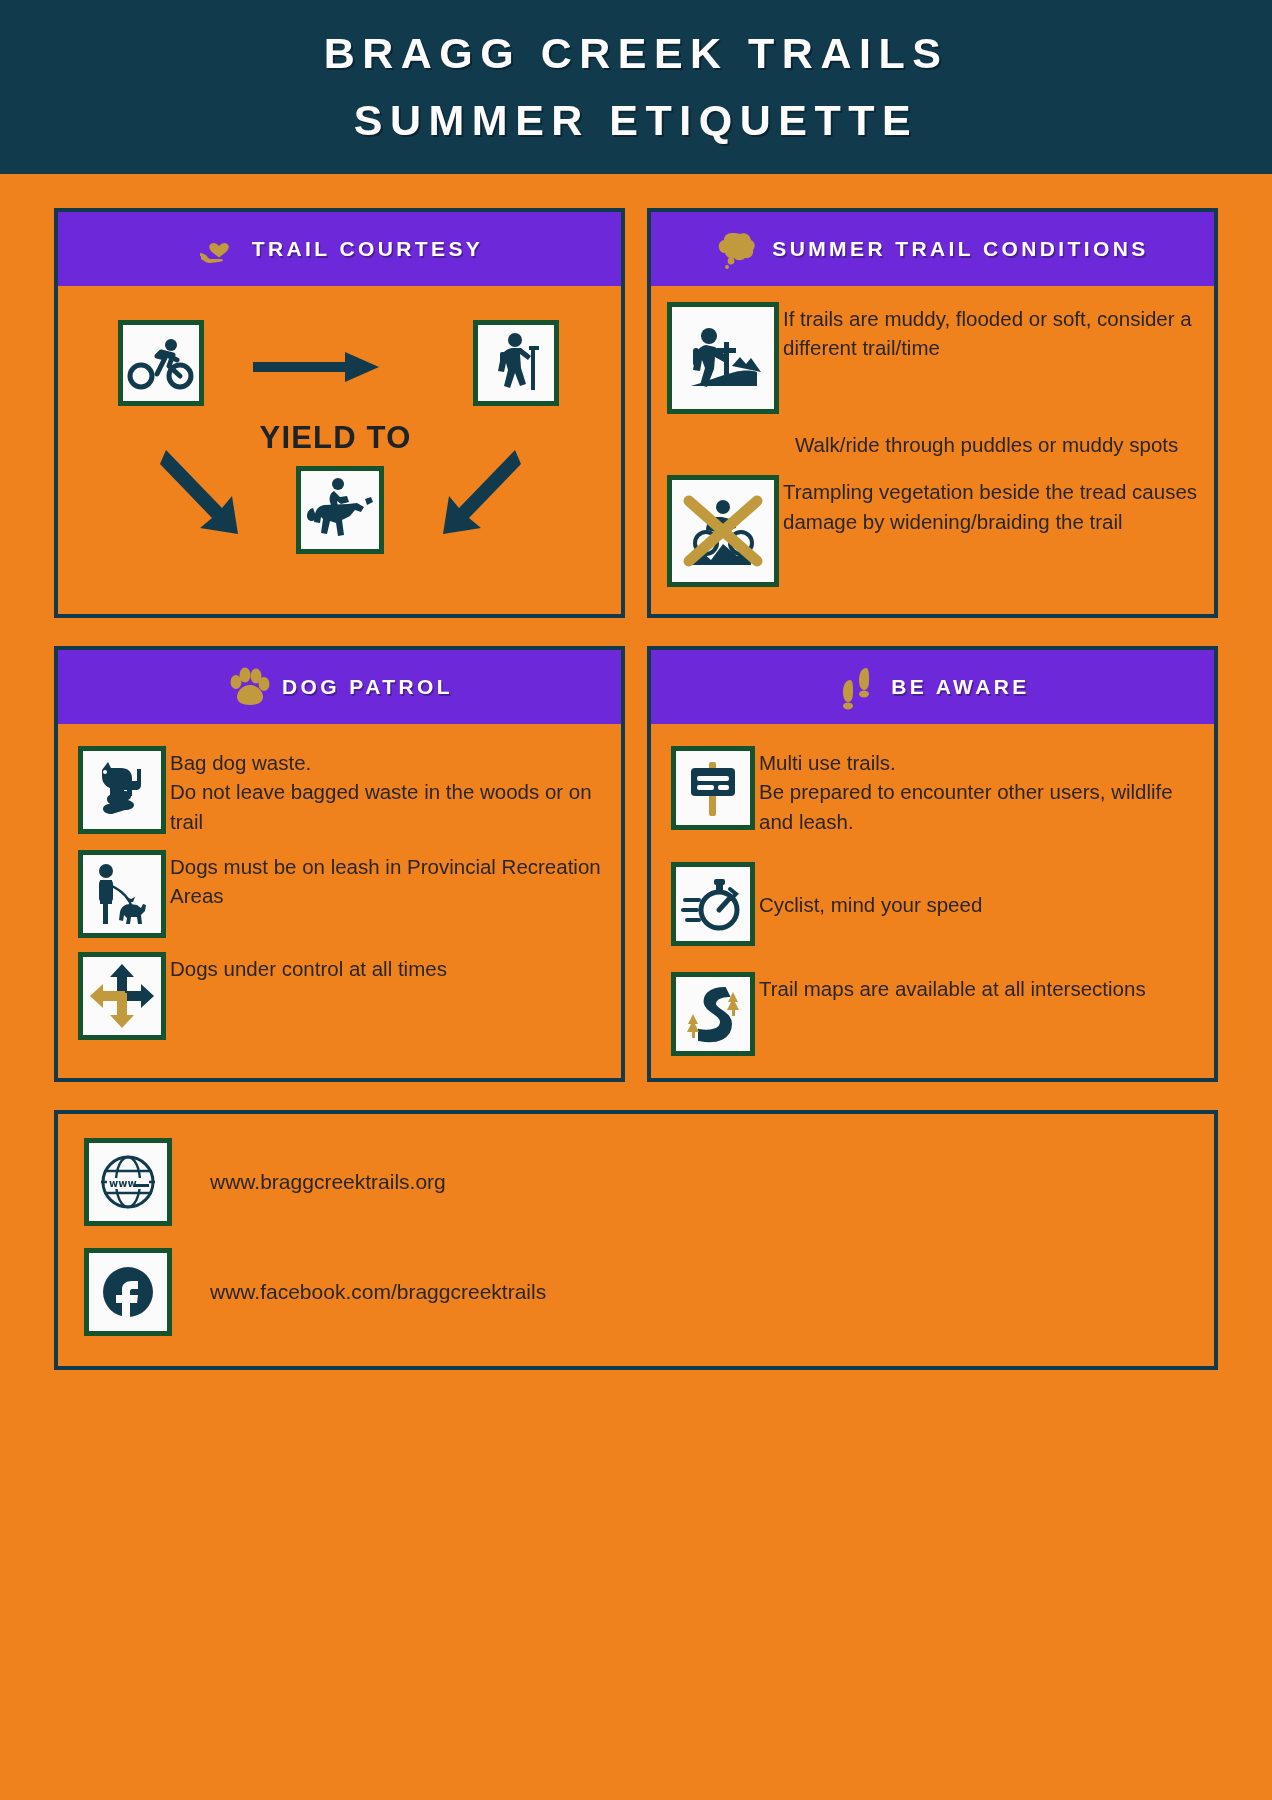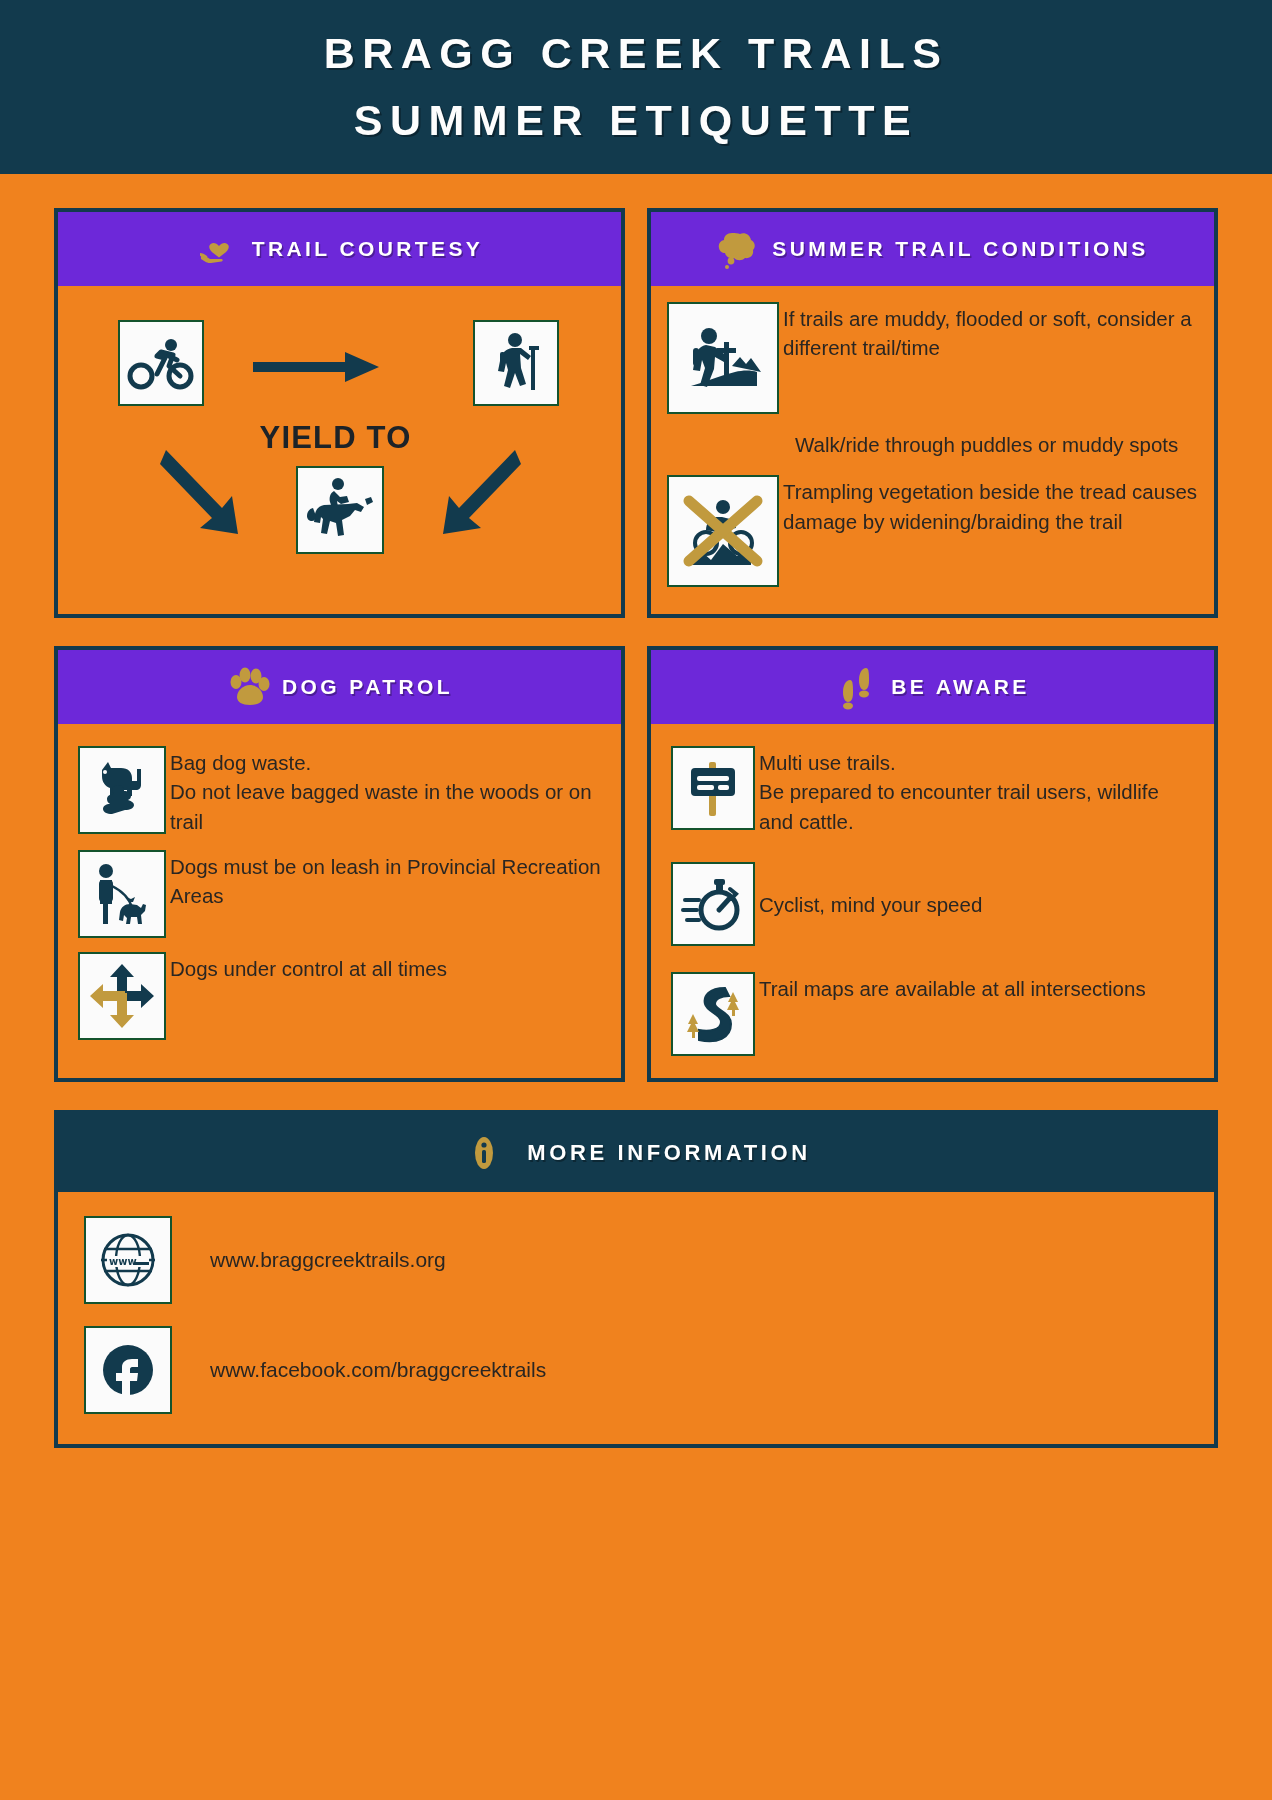--- a/index.html
+++ b/index.html
@@ -65,21 +65,21 @@
     font-weight: 700;
     letter-spacing: 3.4px;
     text-shadow: 1.5px 1.5px 0 rgba(0,0,0,0.3);
   }
   .head-icon { display: flex; align-items: center; justify-content: center; width: 46px; height: 46px; }
   .card-body { padding: 16px 16px 18px 16px; flex: 1; }
 
   
   .tile {
     background: #fbfbfb;
-    border: 2px solid #14532d;
+    border: 5px solid #14532d;
     flex: 0 0 auto;
     display: flex;
     align-items: center;
     justify-content: center;
   }
 
   
   .courtesy-body { padding: 12px 14px 16px 14px; }
   .yield-wrap { position: relative; height: 300px; }
   .yield-wrap .tile { position: absolute; width: 86px; height: 86px; }
@@ -360,21 +360,21 @@
             <span class="tile">
               <svg width="64" height="64" viewBox="0 0 64 64">
                 <rect x="28" y="6" width="7" height="54" rx="2" fill="#c19a3e"></rect>
                 <rect x="10" y="12" width="44" height="28" rx="4" fill="#123a4d"></rect>
                 <rect x="16" y="20" width="32" height="5" rx="2" fill="#fbfbfb"></rect>
                 <rect x="16" y="29" width="17" height="5" rx="2" fill="#fbfbfb"></rect>
                 <rect x="37" y="29" width="11" height="5" rx="2" fill="#fbfbfb"></rect>
               </svg>
             </span>
             <span class="txt" style="white-space:pre-line">Multi use trails.
-Be prepared to encounter trail users, wildlife and cattle.</span>
+Be prepared to encounter other users, wildlife and leash.</span>
           </div>
 
           <div class="row" style="align-items:center;">
             <span class="tile">
               <svg width="64" height="64" viewBox="0 0 64 64">
                 <circle cx="38" cy="38" r="18" fill="none" stroke="#123a4d" stroke-width="5"></circle>
                 <rect x="33" y="7" width="11" height="6" rx="2" fill="#123a4d"></rect>
                 <rect x="35" y="13" width="7" height="6" fill="#123a4d"></rect>
                 <path d="M49 17 l6 5 -5 5" fill="none" stroke="#123a4d" stroke-width="4" stroke-linecap="round"></path>
                 <path d="M38 38 L48 27" stroke="#123a4d" stroke-width="5" stroke-linecap="round"></path>
@@ -399,30 +399,20 @@
             <span class="txt">Trail maps are available at all intersections</span>
           </div>
 
         </div>
       </div>
     </section>
 
   </div>
 
   <section class="more">
-    <div class="more-head">
-      <span class="head-icon">
-        <svg width="22" height="34" viewBox="0 0 22 34">
-          <ellipse cx="11" cy="17" rx="9" ry="16" fill="#c19a3e"></ellipse>
-          <circle cx="11" cy="9" r="2.6" fill="#123a4d"></circle>
-          <rect x="9" y="14" width="4" height="13" rx="1.6" fill="#123a4d"></rect>
-        </svg>
-      </span>
-      <span class="title">MORE INFORMATION</span>
-    </div>
     <div class="more-body">
 
       <div class="link-row">
         <span class="tile">
           <svg width="62" height="62" viewBox="0 0 62 62">
             <circle cx="31" cy="31" r="25" fill="none" stroke="#123a4d" stroke-width="3"></circle>
             <ellipse cx="31" cy="31" rx="12" ry="25" fill="none" stroke="#123a4d" stroke-width="2.4"></ellipse>
             <path d="M7 20 h48 M4 31 h54 M7 42 h48" stroke="#123a4d" stroke-width="2.4"></path>
             <rect x="10" y="27" width="42" height="11" fill="#fbfbfb"></rect>
             <text x="12" y="36" font-family="DejaVu Sans, sans-serif" font-size="10" font-weight="bold" fill="#123a4d">www.</text>

